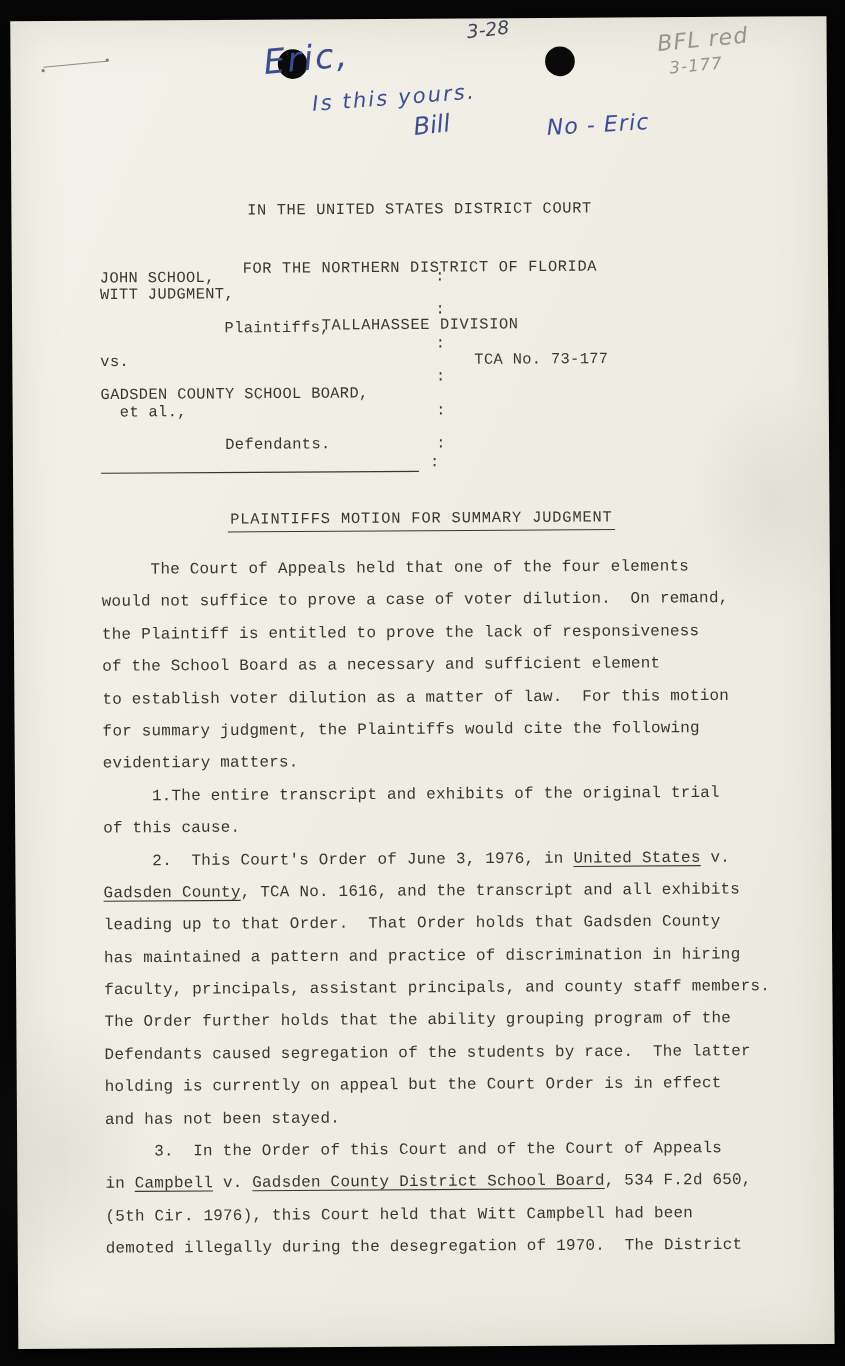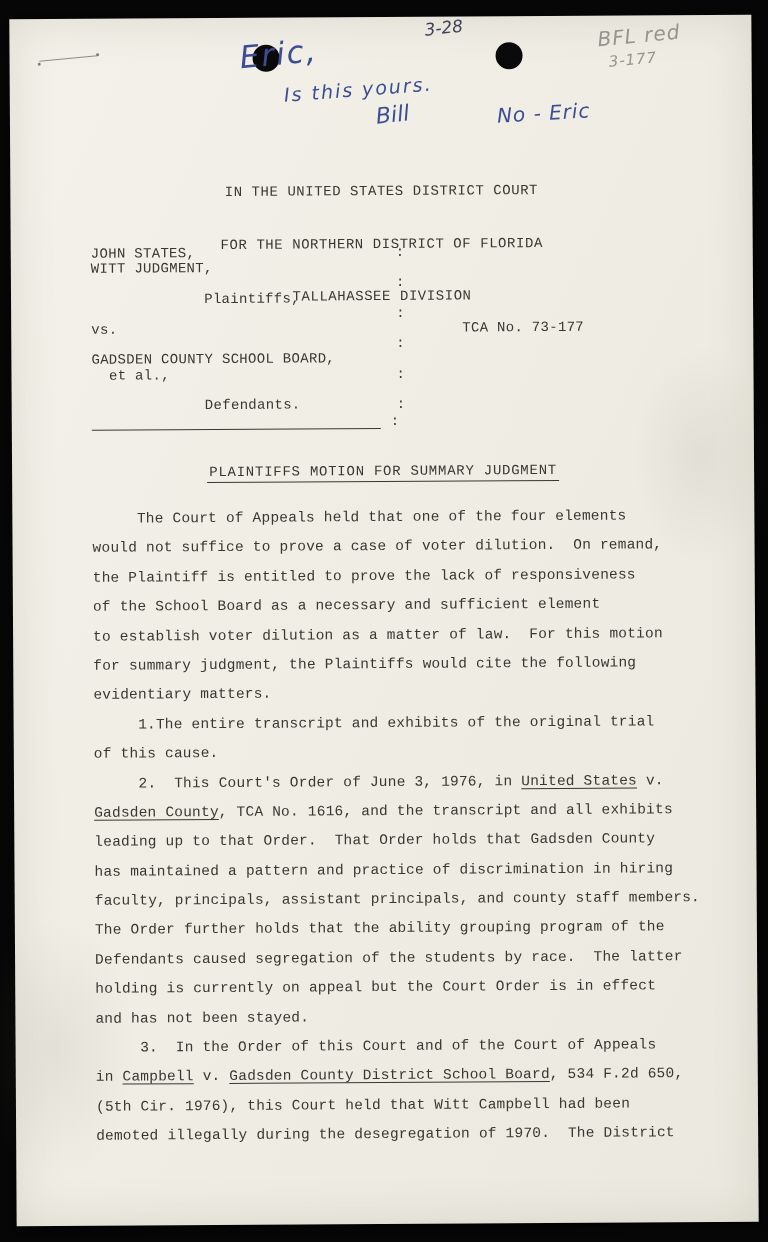--- a/index.html
+++ b/index.html
@@ -33,21 +33,21 @@
     text-align:center; font-size:14px; line-height:17.5px;
     letter-spacing:0.55px; white-space:pre; color:var(--tw,#3a3731);
   }
   .caption {
     position:absolute; left:80px; top:227px;
     font-size:14px; letter-spacing:0.3px; color:var(--tw,#3a3731);
   }
   .cap-row { position:relative; height:15.2px; white-space:pre; }
   .cap-left { position:absolute; left:0; white-space:pre; }
   .cap-colon { position:absolute; left:305px; }
-  .cap-right { position:absolute; left:371px; white-space:pre; }
+  .cap-right { position:absolute; left:340px; white-space:pre; }
   .cap-rule {
     position:absolute; left:80px; top:396px; height:18px;
     font-size:14px; color:var(--tw,#3a3731);
   }
   .rule-line {
     display:inline-block; width:289px; height:13px;
     border-bottom:1.6px solid var(--tw,#3a3731); vertical-align:bottom;
   }
   .rule-colon { margin-left:10px; }
   .motion-title {
@@ -112,21 +112,21 @@
     <div class="hand pencil ann-bfl">BFL red</div>
     <div class="hand pencil ann-317">3-177</div>
 
     <div class="court-header">
       <div>IN THE UNITED STATES DISTRICT COURT</div>
       <div>FOR THE NORTHERN DISTRICT OF FLORIDA</div>
       <div>TALLAHASSEE DIVISION</div>
     </div>
 
     <div class="caption" id="caption">
-        <div class="cap-row"><span class="cap-left">JOHN STATES,</span><span class="cap-colon">:</span></div>
+        <div class="cap-row"><span class="cap-left">JOHN SCHOOL,</span><span class="cap-colon">:</span></div>
         <div class="cap-row"><span class="cap-left">WITT JUDGMENT,</span></div>
         <div class="cap-row"><span class="cap-left"></span><span class="cap-colon">:</span></div>
         <div class="cap-row"><span class="cap-left">             Plaintiffs,</span></div>
         <div class="cap-row"><span class="cap-left"></span><span class="cap-colon">:</span></div>
         <div class="cap-row"><span class="cap-left">vs.</span><span class="cap-right">TCA No. 73-177</span></div>
         <div class="cap-row"><span class="cap-left"></span><span class="cap-colon">:</span></div>
         <div class="cap-row"><span class="cap-left">GADSDEN COUNTY SCHOOL BOARD,</span></div>
         <div class="cap-row"><span class="cap-left">  et al.,</span><span class="cap-colon">:</span></div>
         <div class="cap-row"><span class="cap-left"></span></div>
         <div class="cap-row"><span class="cap-left">             Defendants.</span><span class="cap-colon">:</span></div>

